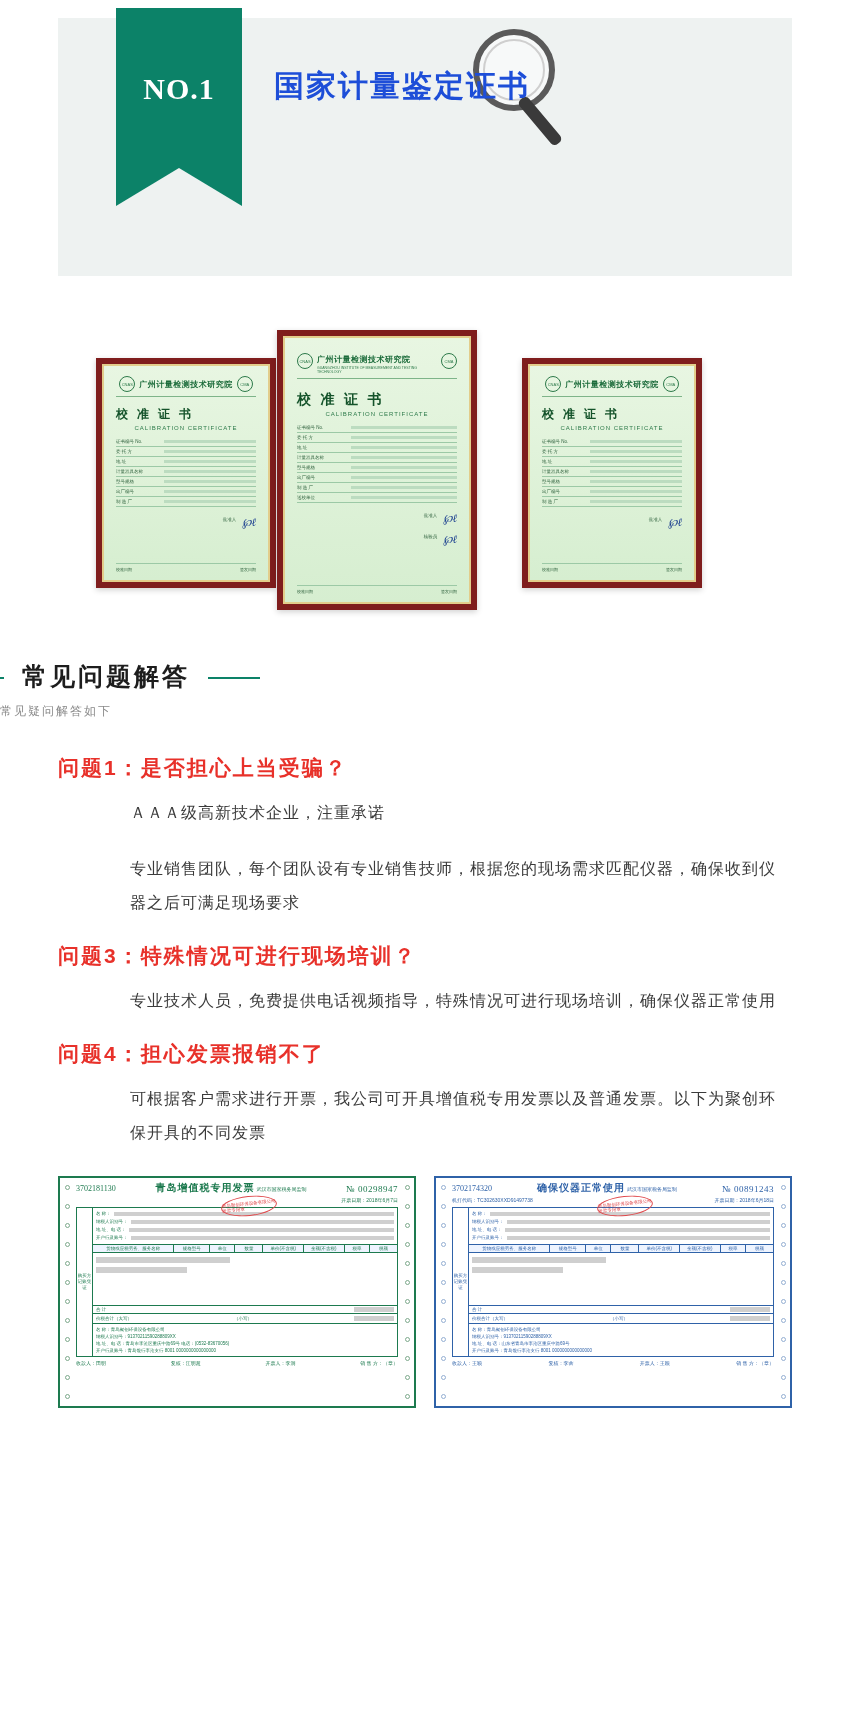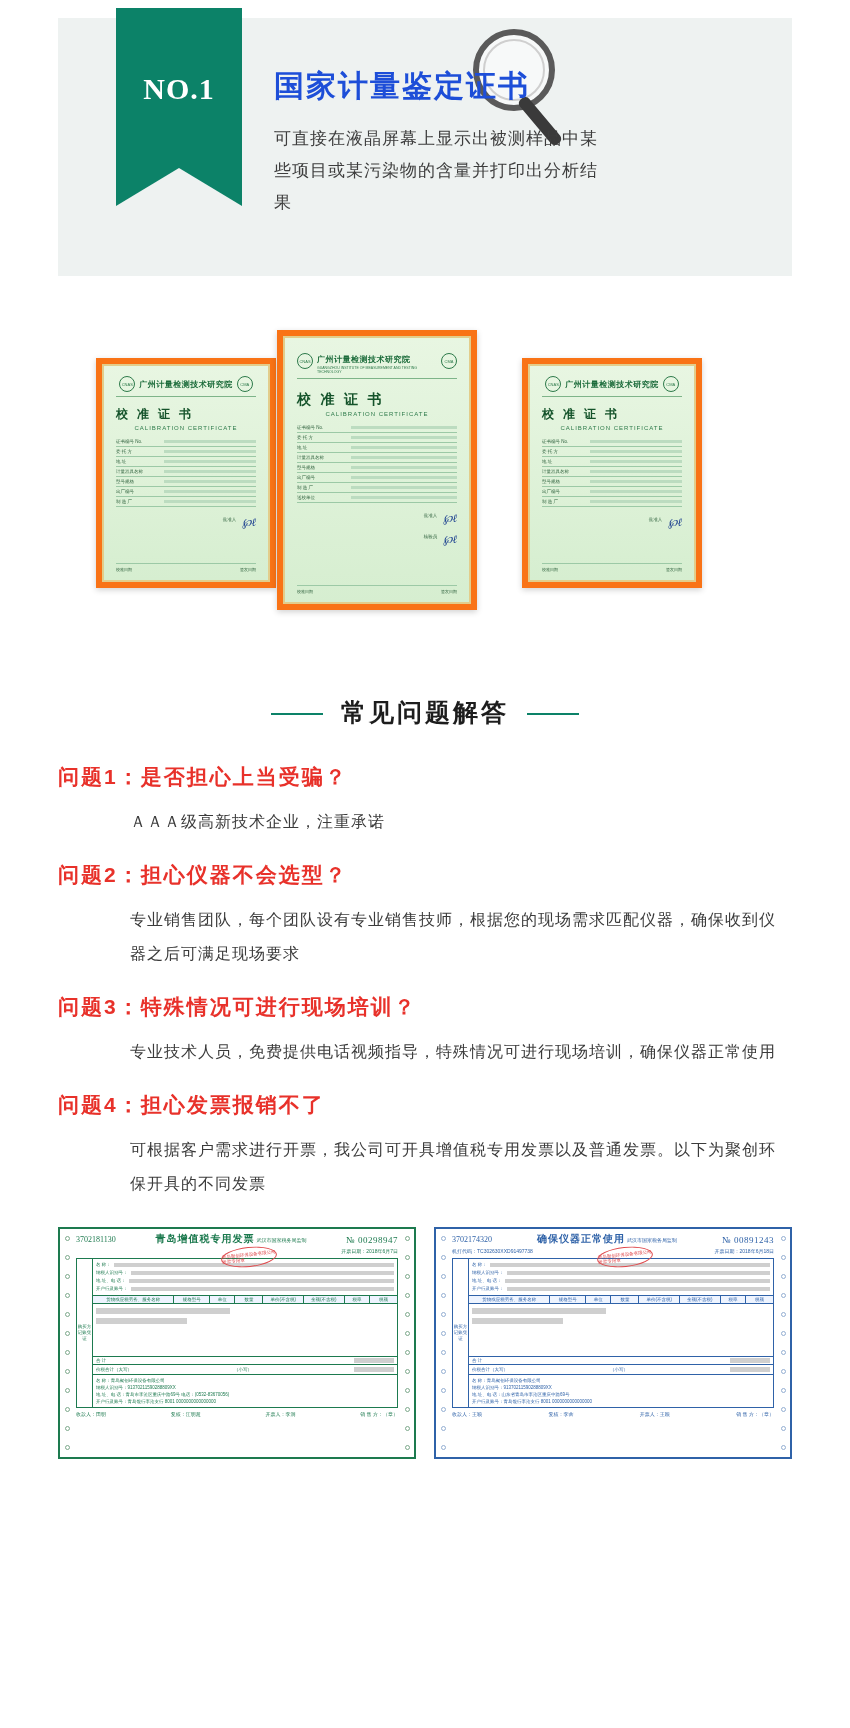--- a/index.html
+++ b/index.html
@@ -73,21 +73,21 @@
 
   
   .certs {
     position: relative;
     height: 330px;
     margin-top: 26px;
   }
   .cert {
     position: absolute;
     background: #fdfcf3;
-    border: 6px solid #f97316;
+    border: 6px solid #7f1d1d;
     box-shadow: 0 2px 6px rgba(0,0,0,.18);
   }
   .cert-inner {
     width: 100%; height: 100%;
     border: 2px solid #e2cd8b;
     background: linear-gradient(#e8f6e2, #d6eed0);
     padding: 10px 12px;
     overflow: hidden;
     position: relative;
   }
@@ -140,21 +140,21 @@
   .cert-scribble { color: #1b3f8f; font-family: "Liberation Serif", serif; font-size: 11px; font-style: italic; line-height: 11px;}
   .cert-foot {
     position: absolute; left: 12px; right: 12px; bottom: 8px;
     font-size: 4px; color: #2c5f3b;
     border-top: .5px solid #9cc9a6;
     padding-top: 3px;
     display: flex; justify-content: space-between;
   }
 
   
-  .faq-head { margin-top: 64px; text-align: center; }
+  .faq-head { margin-top: 28px; }
   .faq-title {
     display: inline-block;
     position: relative;
     font-size: 25px;
     font-weight: bold;
     color: #1d1d1d;
     letter-spacing: 3px;
     padding: 0 22px;
   }
   .faq-title:before, .faq-title:after {
@@ -307,21 +307,20 @@
     </div>
 
     <svg class="magnifier" viewBox="0 0 130 130">
       <circle cx="58" cy="46" r="38" fill="#ffffff" fill-opacity="0.55" stroke="#5a5a5a" stroke-width="6"></circle>
       <circle cx="58" cy="46" r="30" fill="none" stroke="#cfcfcf" stroke-width="2"></circle>
       <rect x="78" y="68" width="12" height="58" rx="5" fill="#3a3a3a" transform="rotate(-40 84 97)"></rect>
     </svg>
 
     <div class="banner-body">
       <div class="banner-title">国家计量鉴定证书</div>
-      <div class="banner-desc">可直接在液晶屏幕上显示出被测样品中某些项目或某污染物的含量并打印出分析结果</div>
     </div>
   </section>
 
   <section class="certs">
 
     <div class="cert cert-side cert-left">
       <div class="cert-inner">
         <div class="cert-head">
           <span class="cert-seal">CNAS</span>
           <span class="cert-org">广州计量检测技术研究院</span>
@@ -478,29 +477,29 @@
           <span>校准日期</span>
           <span>签发日期</span>
         </div>
       </div>
     </div>
   </section>
 
   <section>
     <div class="faq-head">
       <div class="faq-title">常见问题解答</div>
+      <div class="faq-sub">常见疑问解答如下</div>
     </div>
 
     <div class="faq-list">
       <div class="faq-item">
         <div class="faq-q">问题1：是否担心上当受骗？</div>
         <div class="faq-a">ＡＡＡ级高新技术企业，注重承诺</div>
       </div>
       <div class="faq-item">
-        <div class="faq-q">问题2：担心仪器不会选型？</div>
         <div class="faq-a">专业销售团队，每个团队设有专业销售技师，根据您的现场需求匹配仪器，确保收到仪器之后可满足现场要求</div>
       </div>
       <div class="faq-item">
         <div class="faq-q">问题3：特殊情况可进行现场培训？</div>
         <div class="faq-a">专业技术人员，免费提供电话视频指导，特殊情况可进行现场培训，确保仪器正常使用</div>
       </div>
       <div class="faq-item">
         <div class="faq-q">问题4：担心发票报销不了</div>
         <div class="faq-a">可根据客户需求进行开票，我公司可开具增值税专用发票以及普通发票。以下为聚创环保开具的不同发票</div>
       </div>

